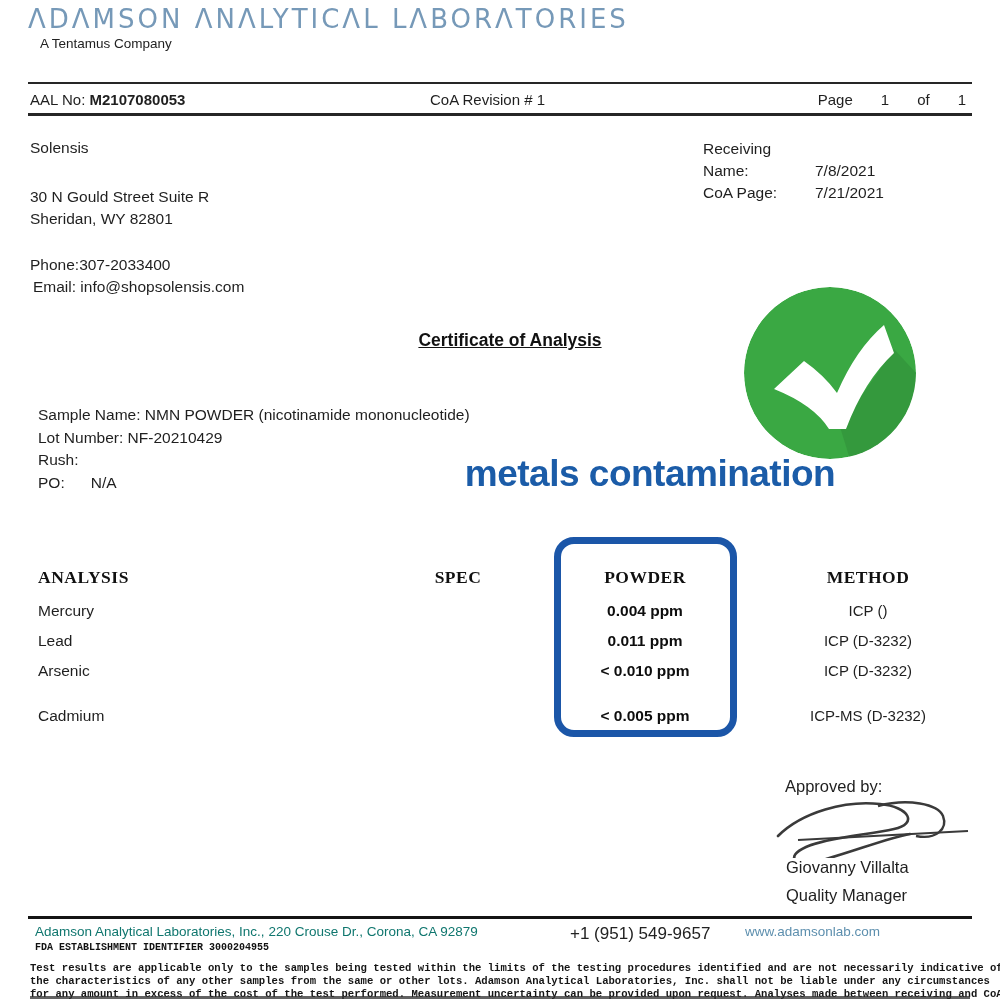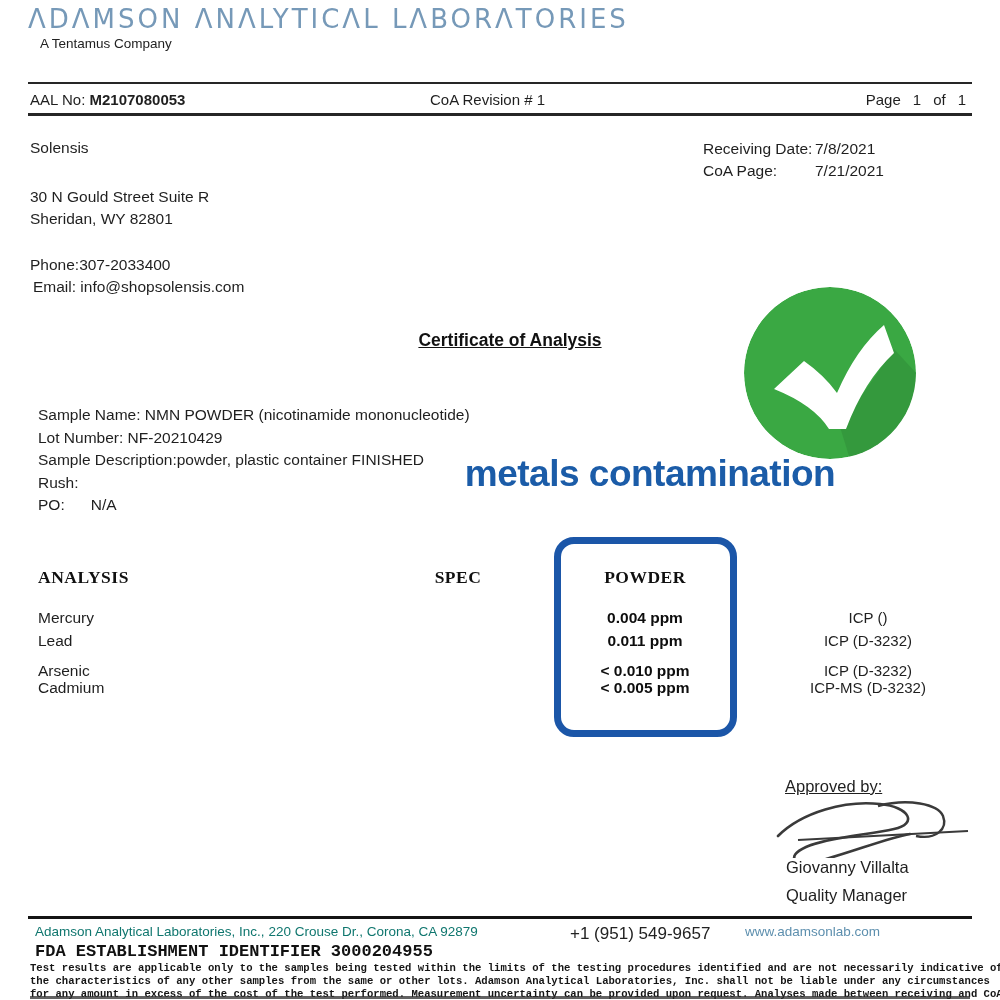--- a/index.html
+++ b/index.html
@@ -15,21 +15,21 @@
     font-size:26px;letter-spacing:3px;color:#7699b8;white-space:nowrap;
   }
   .tagline{left:40px;top:36px;font-size:13.5px;color:#222;}
   .rule{background:#262626;left:28px;width:944px;}
   .rule-a{top:82px;height:2px;}
   .rule-b{top:113px;height:3px;}
   .rule-footer{top:916px;height:3px;background:#141414;}
   .aal-row{left:30px;top:91px;font-size:15px;}
   .aal-val{font-weight:bold;}
   .coa-rev{left:430px;top:91px;font-size:15px;}
-  .page-ind{right:34px;top:91px;font-size:15px;display:flex;gap:12px;}
+  .page-ind{right:34px;top:91px;font-size:15px;display:flex;gap:28px;}
   
   .client-name{left:30px;top:139px;font-size:15.5px;}
   .addr1{left:30px;top:188px;font-size:15.5px;}
   .addr2{left:30px;top:210px;font-size:15.5px;}
   .phone{left:30px;top:256px;font-size:15.5px;}
   .email{left:33px;top:278px;font-size:15.5px;}
   .dates{left:703px;top:138px;font-size:15.5px;line-height:22px;}
   .dates .lbl{display:inline-block;width:112px;}
   
   .doc-title{
@@ -54,31 +54,31 @@
     font-family:"Liberation Serif", serif;font-weight:bold;font-size:17.5px;
     color:#101010;letter-spacing:0.5px;top:567px;
   }
   .th-analysis{left:38px;}
   .th-spec{left:408px;width:100px;text-align:center;}
   .th-results{left:565px;width:160px;text-align:center;}
   .th-method{left:768px;width:200px;text-align:center;}
   .analyte{left:38px;font-size:15.5px;}
   .result{left:565px;width:160px;text-align:center;font-size:15.5px;font-weight:bold;color:#0d0d0d;}
   .method{left:768px;width:200px;text-align:center;font-size:15px;}
-  .r0{top:602px;margin-top:7px;} .r1{top:632px;} .r2{top:662px;} .r3{top:679px;}
+  .r0{top:602px;} .r1{top:632px;} .r2{top:662px;} .r3{top:707px;}
   
-  .approved{left:785px;top:777px;font-size:16.5px;text-decoration:underline;}
+  .approved{left:785px;top:777px;font-size:16.5px;}
   .sig{left:768px;top:796px;}
   .signer{left:786px;top:858px;font-size:16.5px;}
   .role{left:786px;top:886px;font-size:16.5px;}
   
   .f-company{left:35px;top:924px;font-size:13.5px;color:#0f766e;}
   .f-phone{left:570px;top:924px;font-size:17px;color:#222;}
   .f-web{left:745px;top:924px;font-size:13.5px;color:#5d8fae;text-decoration:none;}
-  .fda{left:35px;top:942px;font-family:"Liberation Mono", monospace;font-weight:bold;font-size:17px;letter-spacing:0;color:#111;}
+  .fda{left:35px;top:942px;font-family:"Liberation Mono", monospace;font-weight:bold;font-size:10px;letter-spacing:0;color:#111;}
   .disc{
     left:30px;font-family:"Liberation Mono", monospace;font-weight:bold;
     font-size:10.6px;color:#151515;white-space:nowrap;
   }
   .d0{top:962px;} .d1{top:975px;} .d2{top:988px;}
   .cutoff{left:30px;top:996px;width:940px;height:3px;background:#2e2e2e;opacity:.75;filter:blur(.6px);}
 </style>
 </head>
 <body>
 
@@ -102,33 +102,32 @@
   <div class="abs rule rule-b"></div>
 
   <div class="abs client-name">Solensis</div>
   <div class="abs addr1">30 N Gould Street Suite R</div>
   <div class="abs addr2">Sheridan, WY 82801</div>
   <div class="abs phone">Phone:307-2033400</div>
   <div class="abs email">Email: info@shopsolensis.com</div>
 
   <div class="abs dates">
     <div>
-      <span class="lbl">Receiving Date:</span><span>7/8/2021</span>
+      <span class="lbl">Receiving Name:</span><span>7/8/2021</span>
     </div>
     <div>
       <span class="lbl">CoA Page:</span><span>7/21/2021</span>
     </div>
   </div>
 
   <div class="abs doc-title">Certificate of Analysis</div>
 
   <div class="abs sample">
     <div>Sample Name: NMN POWDER (nicotinamide mononucleotide)</div>
     <div>Lot Number: NF-20210429</div>
-    <div>Sample Description:powder, plastic container FINISHED</div>
     <div>Rush:</div>
     <div>
       <span>PO:</span><span class="po-val">N/A</span>
     </div>
   </div>
 
   <div class="abs badge">
     <svg width="172" height="172" viewBox="0 0 172 172">
       <defs>
           <clipPath id="cc">
@@ -145,20 +144,21 @@
 
   <div class="abs promo-text" style="color:#1b5ca8;">
     <div>metals contamination</div>
   </div>
 
   <div class="abs hl-box"></div>
 
   <div class="abs th th-analysis">ANALYSIS</div>
   <div class="abs th th-spec">SPEC</div>
   <div class="abs th th-results">POWDER</div>
+  <div class="abs th th-method">METHOD</div>
 
   <div class="abs analyte r0">Mercury</div>
   <div class="abs result r0">0.004 ppm</div>
   <div class="abs method r0">ICP ()</div>
 
   <div class="abs analyte r1">Lead</div>
   <div class="abs result r1">0.011 ppm</div>
   <div class="abs method r1">ICP (D-3232)</div>
 
   <div class="abs analyte r2">Arsenic</div>

